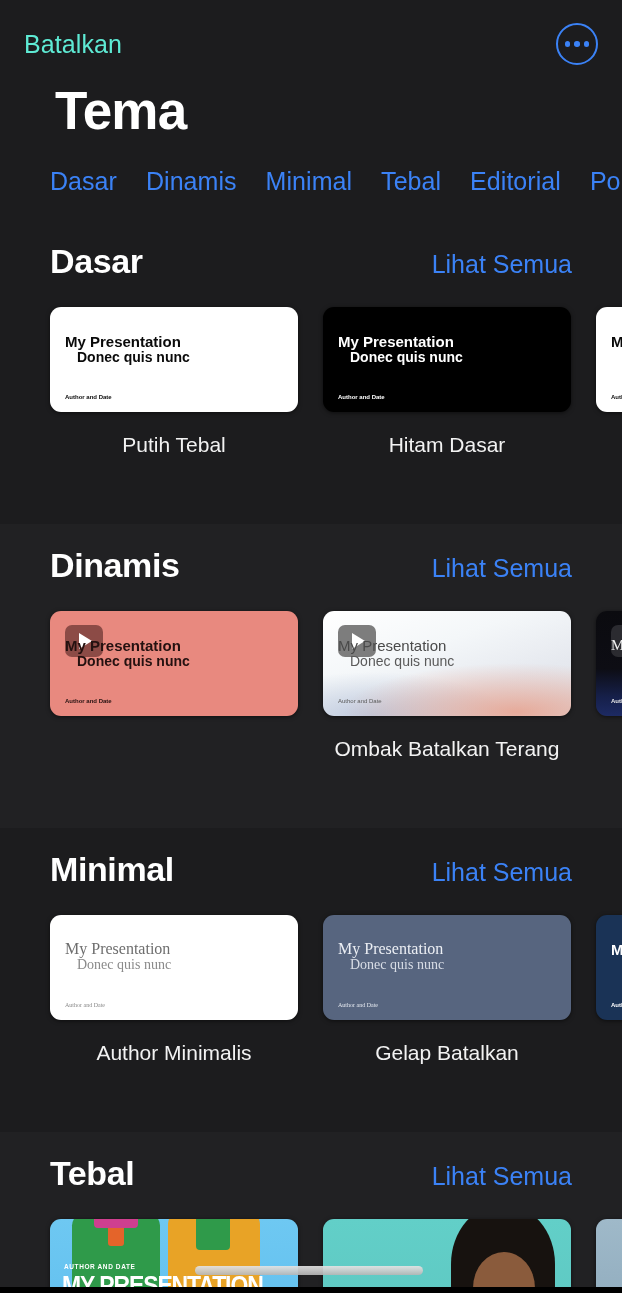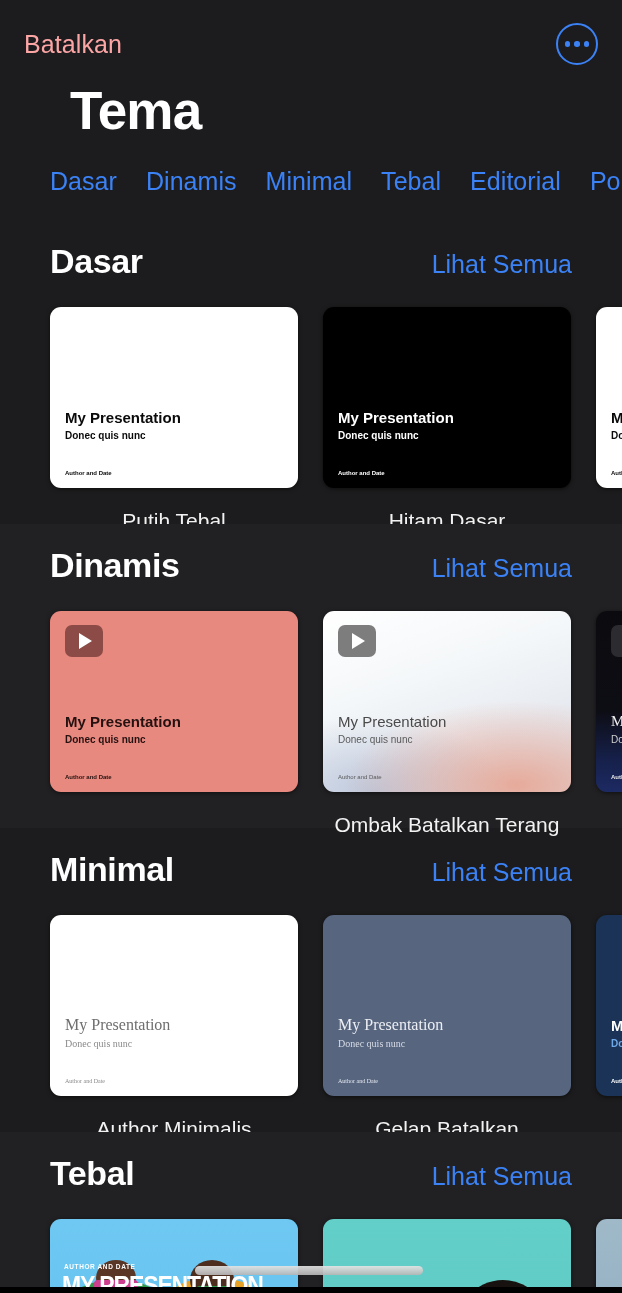--- a/index.html
+++ b/index.html
@@ -11,36 +11,36 @@
   }
   .screen { position: relative; width: 622px; height: 1293px; background:#1c1c1e; overflow:hidden; }
 
   
   .navbar {
     position: relative; height: 88px;
     display: flex; align-items: center;
     padding: 0 24px;
   }
   .cancel-btn {
-    color: #fca5a5; font-size: 25px; letter-spacing: .1px;
+    color: #5eead4; font-size: 25px; letter-spacing: .1px;
     background: none; border: 0; cursor: pointer; font-family: inherit;
     padding: 0;
     text-align: right;
   }
   .navbar-spacer { flex: 1; }
   .more-btn {
     width: 42px; height: 42px; border-radius: 50%;
     border: 2.2px solid #3b82f6; background: none; cursor: pointer;
     display: flex; align-items: center; justify-content: center; gap: 4px;
   }
   .more-btn .dot { width: 5.5px; height: 5.5px; border-radius: 50%; background: #3b82f6; }
 
   .page-title {
     font-size: 53px; font-weight: bold; color: #ffffff;
-    padding: 0 70px; letter-spacing: -0.8px; line-height: 1;
+    padding: 0 55px; letter-spacing: -0.8px; line-height: 1;
     margin-top: -4px;
   }
 
   
   .tabs {
     display: flex; gap: 29px; padding: 0 50px;
     margin-top: 30px; white-space: nowrap;
   }
   .tab {
     color: #3b82f6; font-size: 25px; background: none; border: 0;
@@ -62,32 +62,32 @@
     color: #3b82f6; font-size: 25px; background: none; border: 0;
     cursor: pointer; font-family: inherit; padding: 0;
   }
 
   .row {
     display: flex; gap: 25px; margin-top: 26px;
     width: 700px;
   }
   .card-wrap { width: 248px; flex: 0 0 248px; }
   .card {
-    position: relative; width: 248px; height: 181px;
+    position: relative; width: 248px; height: 105px;
     border-radius: 11px; overflow: hidden;
     box-shadow: 0 1px 4px rgba(0,0,0,.55);
   }
   .card-label {
     margin-top: 21px; text-align: center; color: #f2f2f2; font-size: 21px;
   }
 
   
   .slide-inner { position: absolute; inset: 0; padding: 15px 15px 10px 15px; }
   .slide-title { position: absolute; left: 15px; bottom: 62px; font-size: 15px; font-weight: bold; white-space: nowrap; }
-  .slide-sub   { position: absolute; left: 15px; bottom: 47px; font-size: 10px; font-weight: bold; white-space: nowrap; }
+  .slide-sub   { position: absolute; left: 27px; bottom: 47px; font-size: 14px; font-weight: bold; white-space: nowrap; }
   .slide-foot  { position: absolute; left: 15px; bottom: 12px; font-size: 6px; font-weight: bold; white-space: nowrap; }
 
   .play-box {
     position: absolute; left: 15px; top: 14px;
     width: 38px; height: 32px; border-radius: 7px;
     display: flex; align-items: center; justify-content: center;
   }
   .play-tri {
     width: 0; height: 0; border-left: 13px solid #fff;
     border-top: 8px solid transparent; border-bottom: 8px solid transparent;

